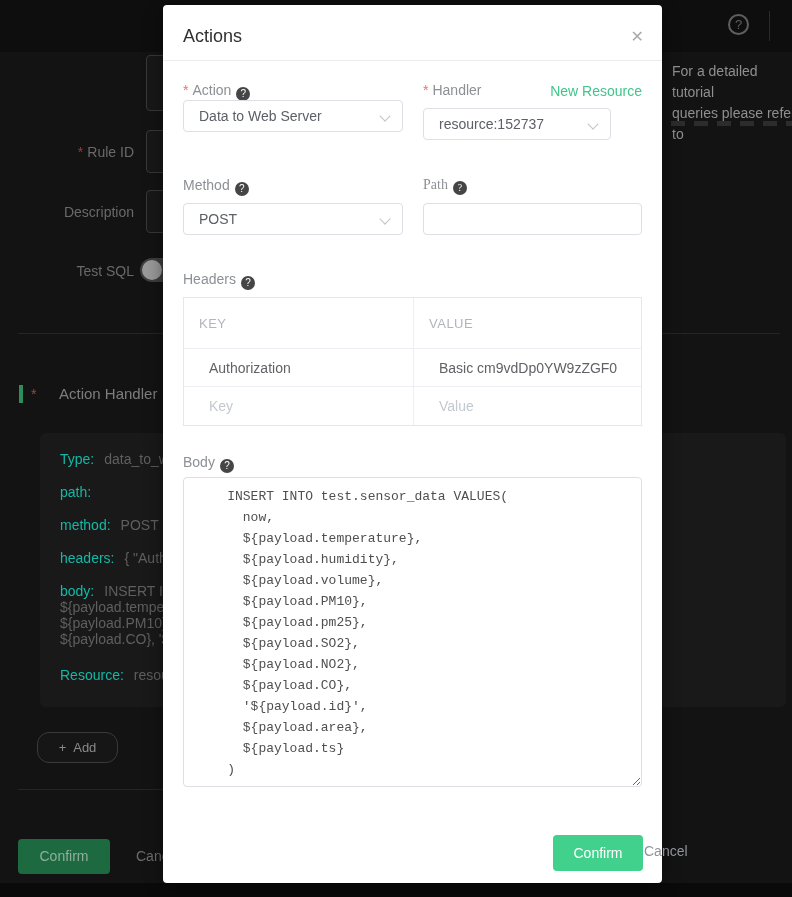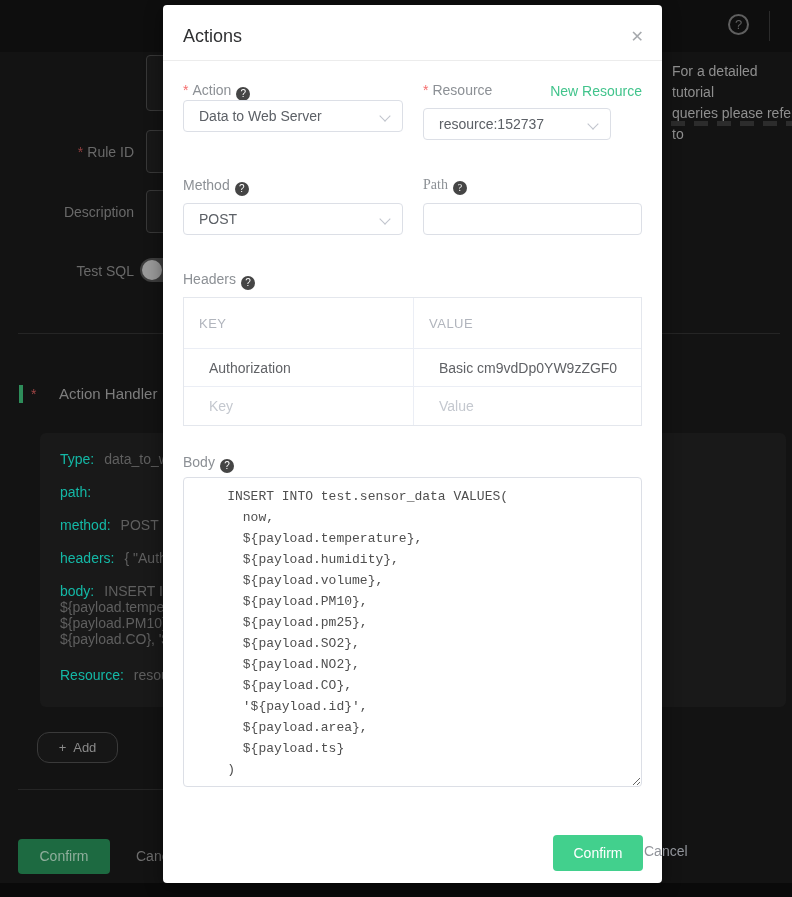--- a/index.html
+++ b/index.html
@@ -186,21 +186,21 @@
 
   <div class="modal">
     <div class="modal-title">Actions</div>
     <div class="modal-close">✕</div>
     <div class="modal-head-divider"></div>
 
     <div class="flabel" style="left:20px; top:77px;">
       <span class="ast">*</span><span>Action</span><span class="qicon">?</span>
     </div>
     <div class="flabel" style="left:260px; top:77px;">
-      <span class="ast">*</span><span>Resource</span>
+      <span class="ast">*</span><span>Handler</span>
     </div>
     <div class="link-green" style="right:20px; top:78px;">New Resource</div>
 
     <div class="sel" style="left:20px; top:95px; width:220px;">
       <span>Data to Web Server</span>
       <span class="chev"></span>
     </div>
     <div class="sel" style="left:260px; top:103px; width:188px;">
       <span>resource:152737</span>
       <span class="chev"></span>

